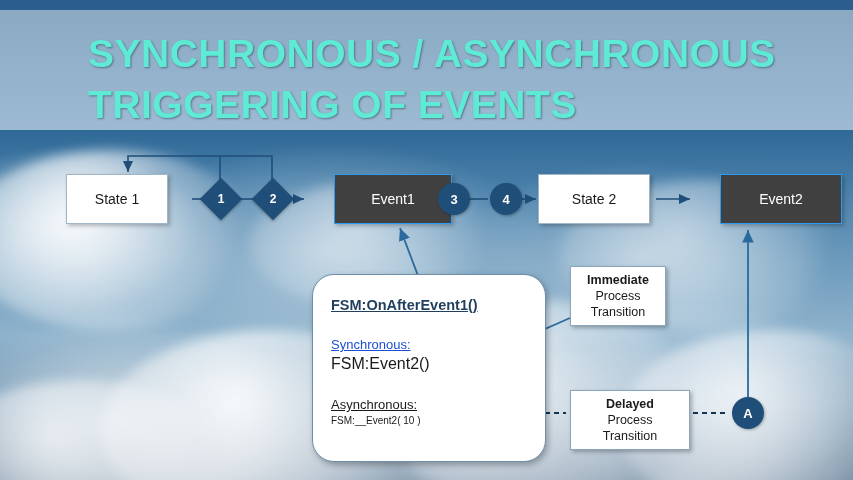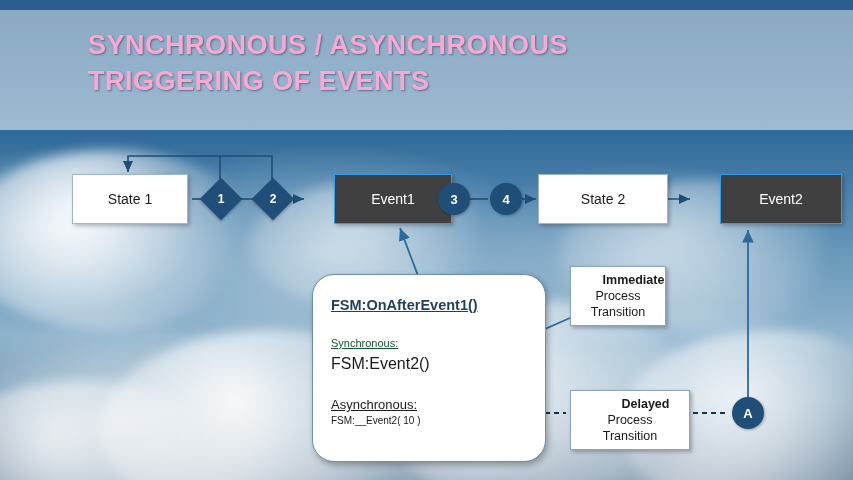--- a/index.html
+++ b/index.html
@@ -64,22 +64,22 @@
     position: absolute;
     left: 0; top: 10px; right: 0;
     height: 120px;
     background: linear-gradient(180deg, rgba(155,185,210,0.88) 0%, rgba(175,200,220,0.86) 100%);
   }
   .header-title {
     position: absolute;
     left: 88px;
     top: 28px;
     width: 700px;
-    color: #f9a8d4;
-    font-size: 27px;
+    color: #5eead4;
+    font-size: 39px;
     font-weight: bold;
     letter-spacing: 0.5px;
     line-height: 1.32;
     text-shadow: 1px 1px 2px rgba(40,60,80,0.55);
   }
 
   
   .node {
     position: absolute;
     display: flex;
@@ -95,23 +95,23 @@
     border: 1px solid #9eb6c8;
     box-shadow: 2px 2px 4px rgba(0,0,0,0.25);
   }
   .node.event {
     background: #404040;
     border: 1px solid #2e9bf0;
     color: #ffffff;
     box-shadow: 2px 2px 4px rgba(0,0,0,0.25);
     margin-left: 28px;
   }
-  #state1 { left: 72px;  top: 174px; width: 116px; height: 50px; }
+  #state1 { left: 66px;  top: 174px; width: 102px; height: 50px; }
   #event1 { left: 306px; top: 174px; width: 118px; height: 50px; }
-  #state2 { left: 538px; top: 174px; width: 130px; height: 50px; }
+  #state2 { left: 538px; top: 174px; width: 112px; height: 50px; }
   #event2 { left: 692px; top: 174px; width: 122px; height: 50px; }
 
   
   .diamond {
     position: absolute;
     width: 30px; height: 30px;
     background: #1f4e79;
     transform: rotate(45deg);
     box-shadow: 1px 1px 3px rgba(0,0,0,0.3);
   }
@@ -161,22 +161,22 @@
     position: absolute;
     left: 18px; top: 22px;
     font-size: 14.5px;
     font-weight: bold;
     color: #1f3f5c;
     text-decoration: underline;
   }
   .callout .c-sync-label {
     position: absolute;
     left: 18px; top: 62px;
-    font-size: 11px;
-    color: #14532d;
+    font-size: 13px;
+    color: #1d4ed8;
     text-decoration: underline;
   }
   .callout .c-sync-code {
     position: absolute;
     left: 18px; top: 80px;
     font-size: 16px;
     color: #1a1a1a;
   }
   .callout .c-async-label {
     position: absolute;
@@ -201,21 +201,21 @@
     display: flex;
     flex-direction: column;
     align-items: center;
     justify-content: center;
     font-size: 12.5px;
     color: #1a1a1a;
     text-align: center;
     line-height: 1.28;
     box-sizing: border-box;
   }
-  .note b { font-weight: bold; padding-left: 31px; }
+  .note b { font-weight: bold; }
   #note-immediate { left: 570px; top: 266px; width: 96px; height: 60px; }
   #note-delayed   { left: 570px; top: 390px; width: 120px; height: 60px; }
   #note-delay-time{ left: 712px; top: 292px; width: 72px; height: 60px; }
 
   svg.overlay {
     position: absolute;
     left: 0; top: 0;
     width: 853px; height: 480px;
     pointer-events: none;
   }

